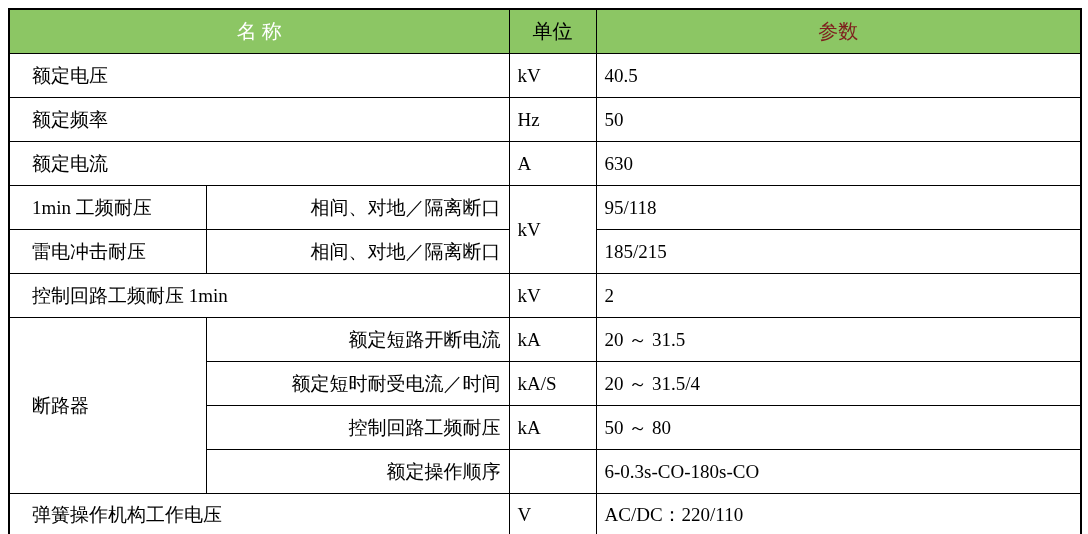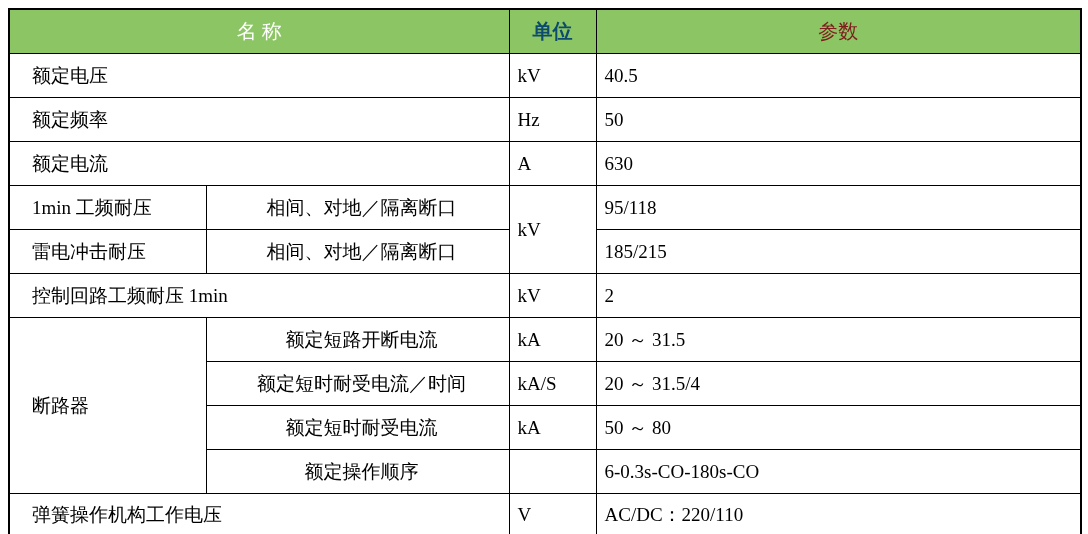--- a/index.html
+++ b/index.html
@@ -39,42 +39,42 @@
   }
   th {
     font-size: 20px;
     text-align: center;
   }
   td.name {
     text-align: left;
     padding-left: 22px;
   }
   td.sub {
-    text-align: center;
+    text-align: right;
     padding-left: 16px;
   }
   td.unit, td.param {
   }
 </style>
 </head>
 <body>
 
 <div class="page">
   <table>
     <colgroup>
       <col style="width:197px">
       <col style="width:303px">
       <col style="width:87px">
       <col style="width:485px">
     </colgroup>
 
     <tbody>
         <tr class="hdr">
       <th colspan="2" style="background-color: rgb(140, 198, 100); color: rgb(255, 255, 255);">名  称</th>
-      <th style="background-color: rgb(140, 198, 100); color: #0c4a6e; font-weight: bold;">单位</th>
+      <th style="background-color: rgb(140, 198, 100); color: #000000;">单位</th>
       <th style="background-color: rgb(140, 198, 100); color: #7f1d1d;">参数</th>
     </tr>
 
     <tr class="row">
       <td colspan="2" class="name">额定电压</td>
       <td class="unit">kV</td>
       <td class="param">40.5</td>
     </tr>
 
     <tr class="row">
@@ -115,21 +115,21 @@
       <td class="param">20 ～ 31.5</td>
     </tr>
 
     <tr class="row">
       <td class="sub">额定短时耐受电流／时间</td>
       <td class="unit">kA/S</td>
       <td class="param">20 ～ 31.5/4</td>
     </tr>
 
     <tr class="row">
-      <td class="sub">额定短时耐受电流</td>
+      <td class="sub">控制回路工频耐压</td>
       <td class="unit">kA</td>
       <td class="param">50 ～ 80</td>
     </tr>
 
     <tr class="row">
       <td class="sub">额定操作顺序</td>
       <td class="unit"></td>
       <td class="param">6-0.3s-CO-180s-CO</td>
     </tr>
 

